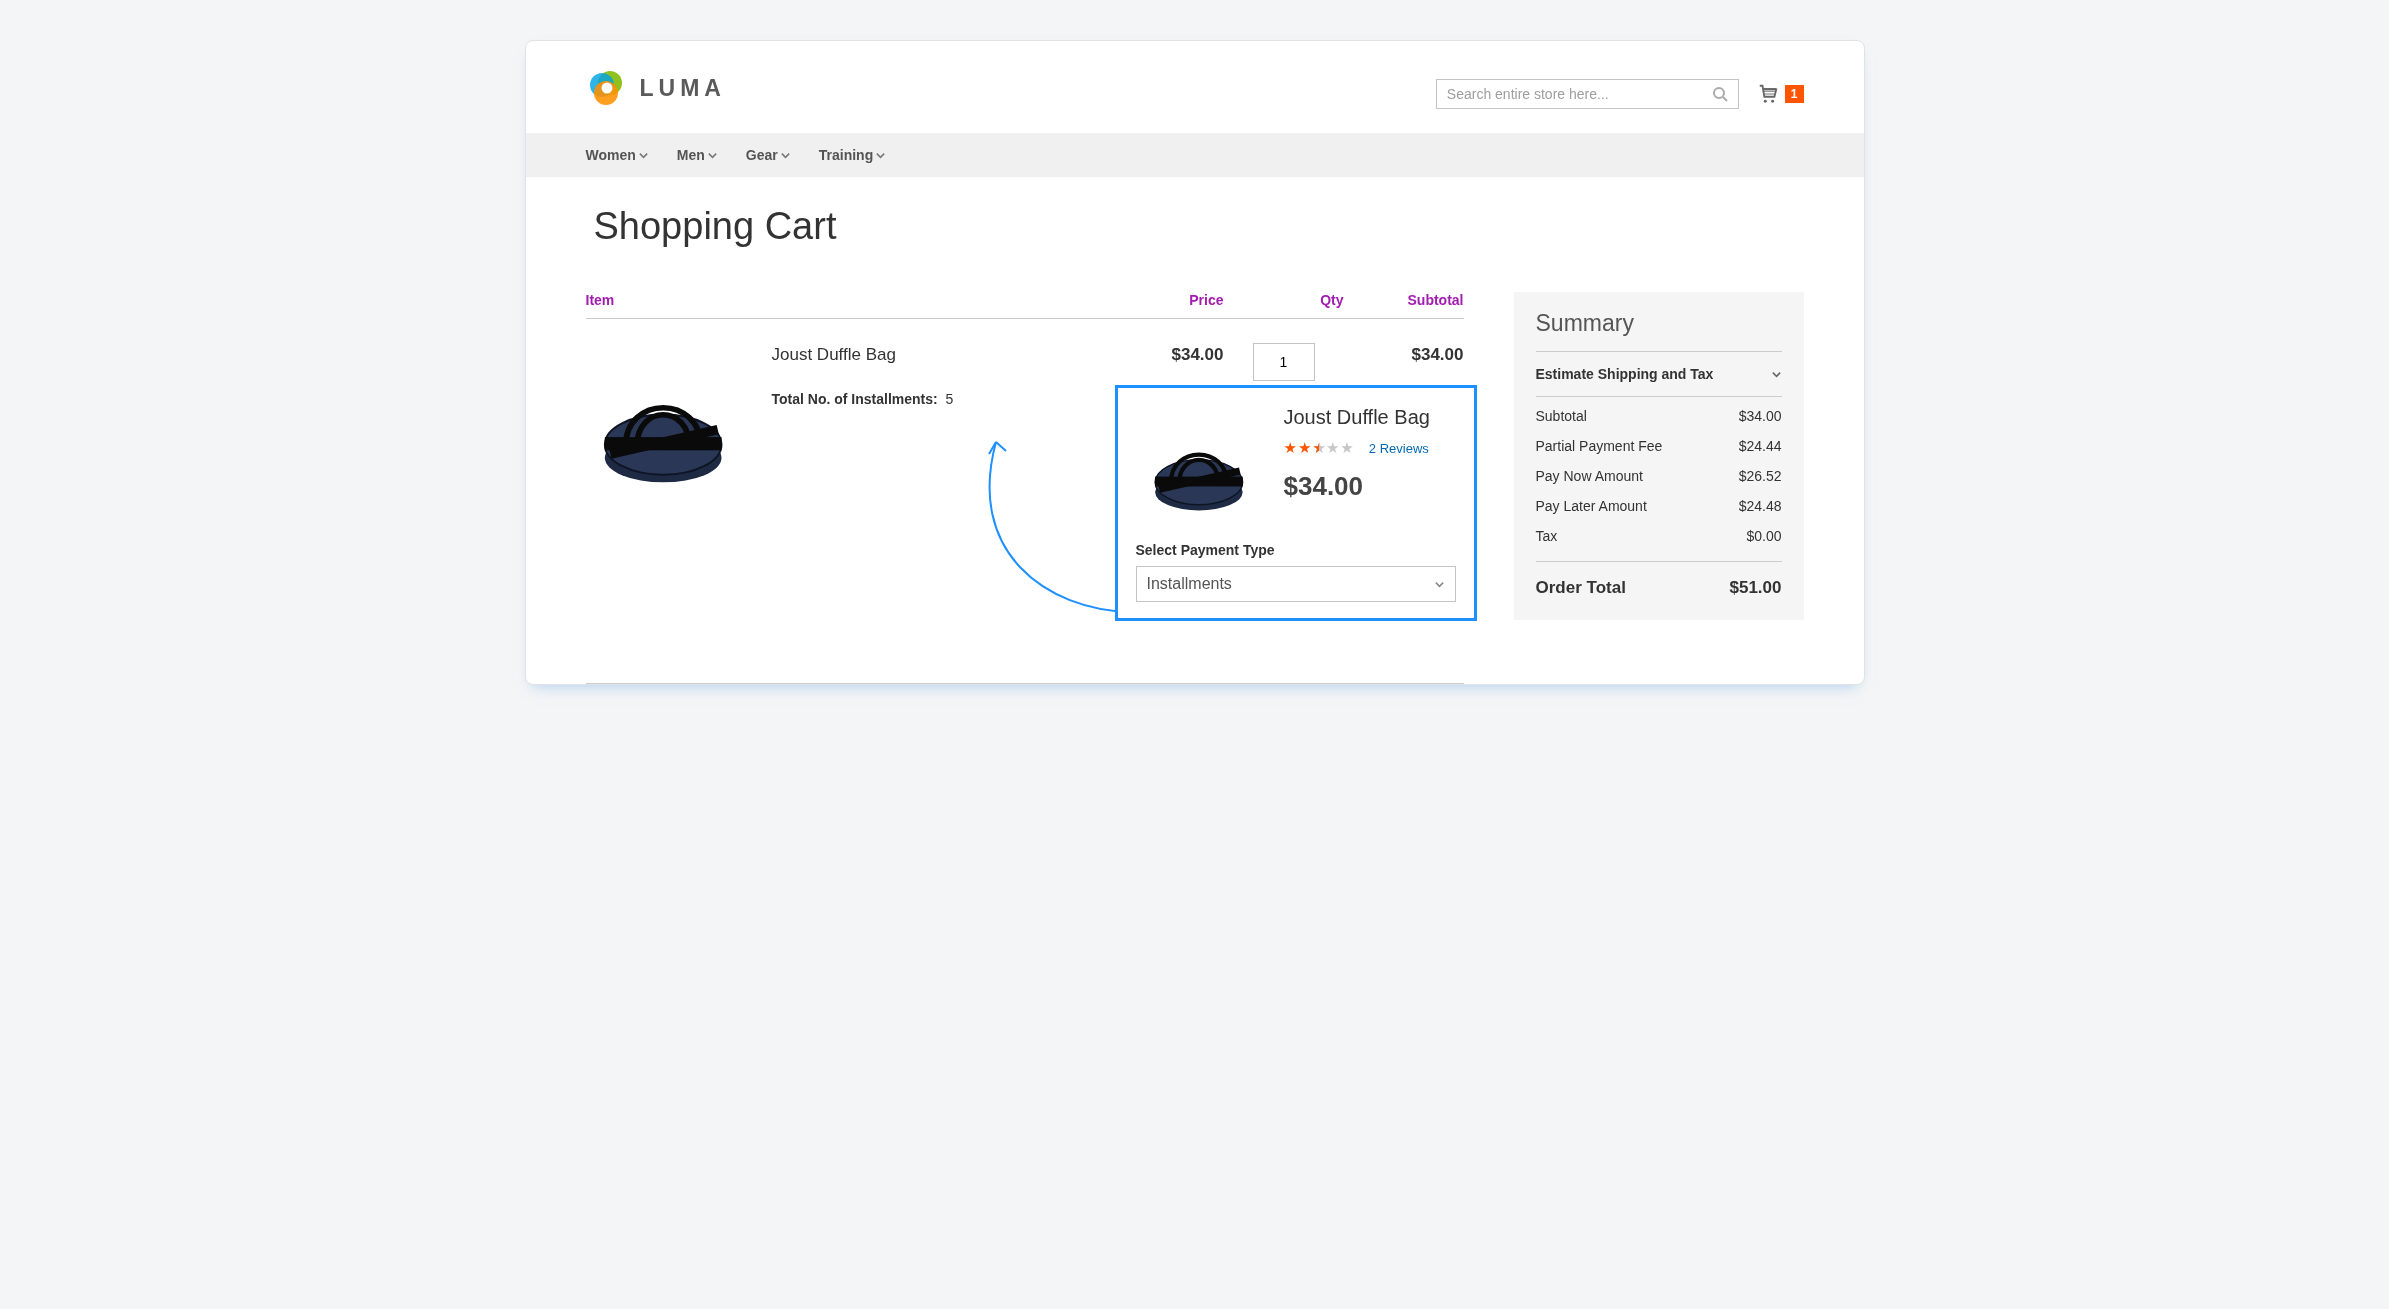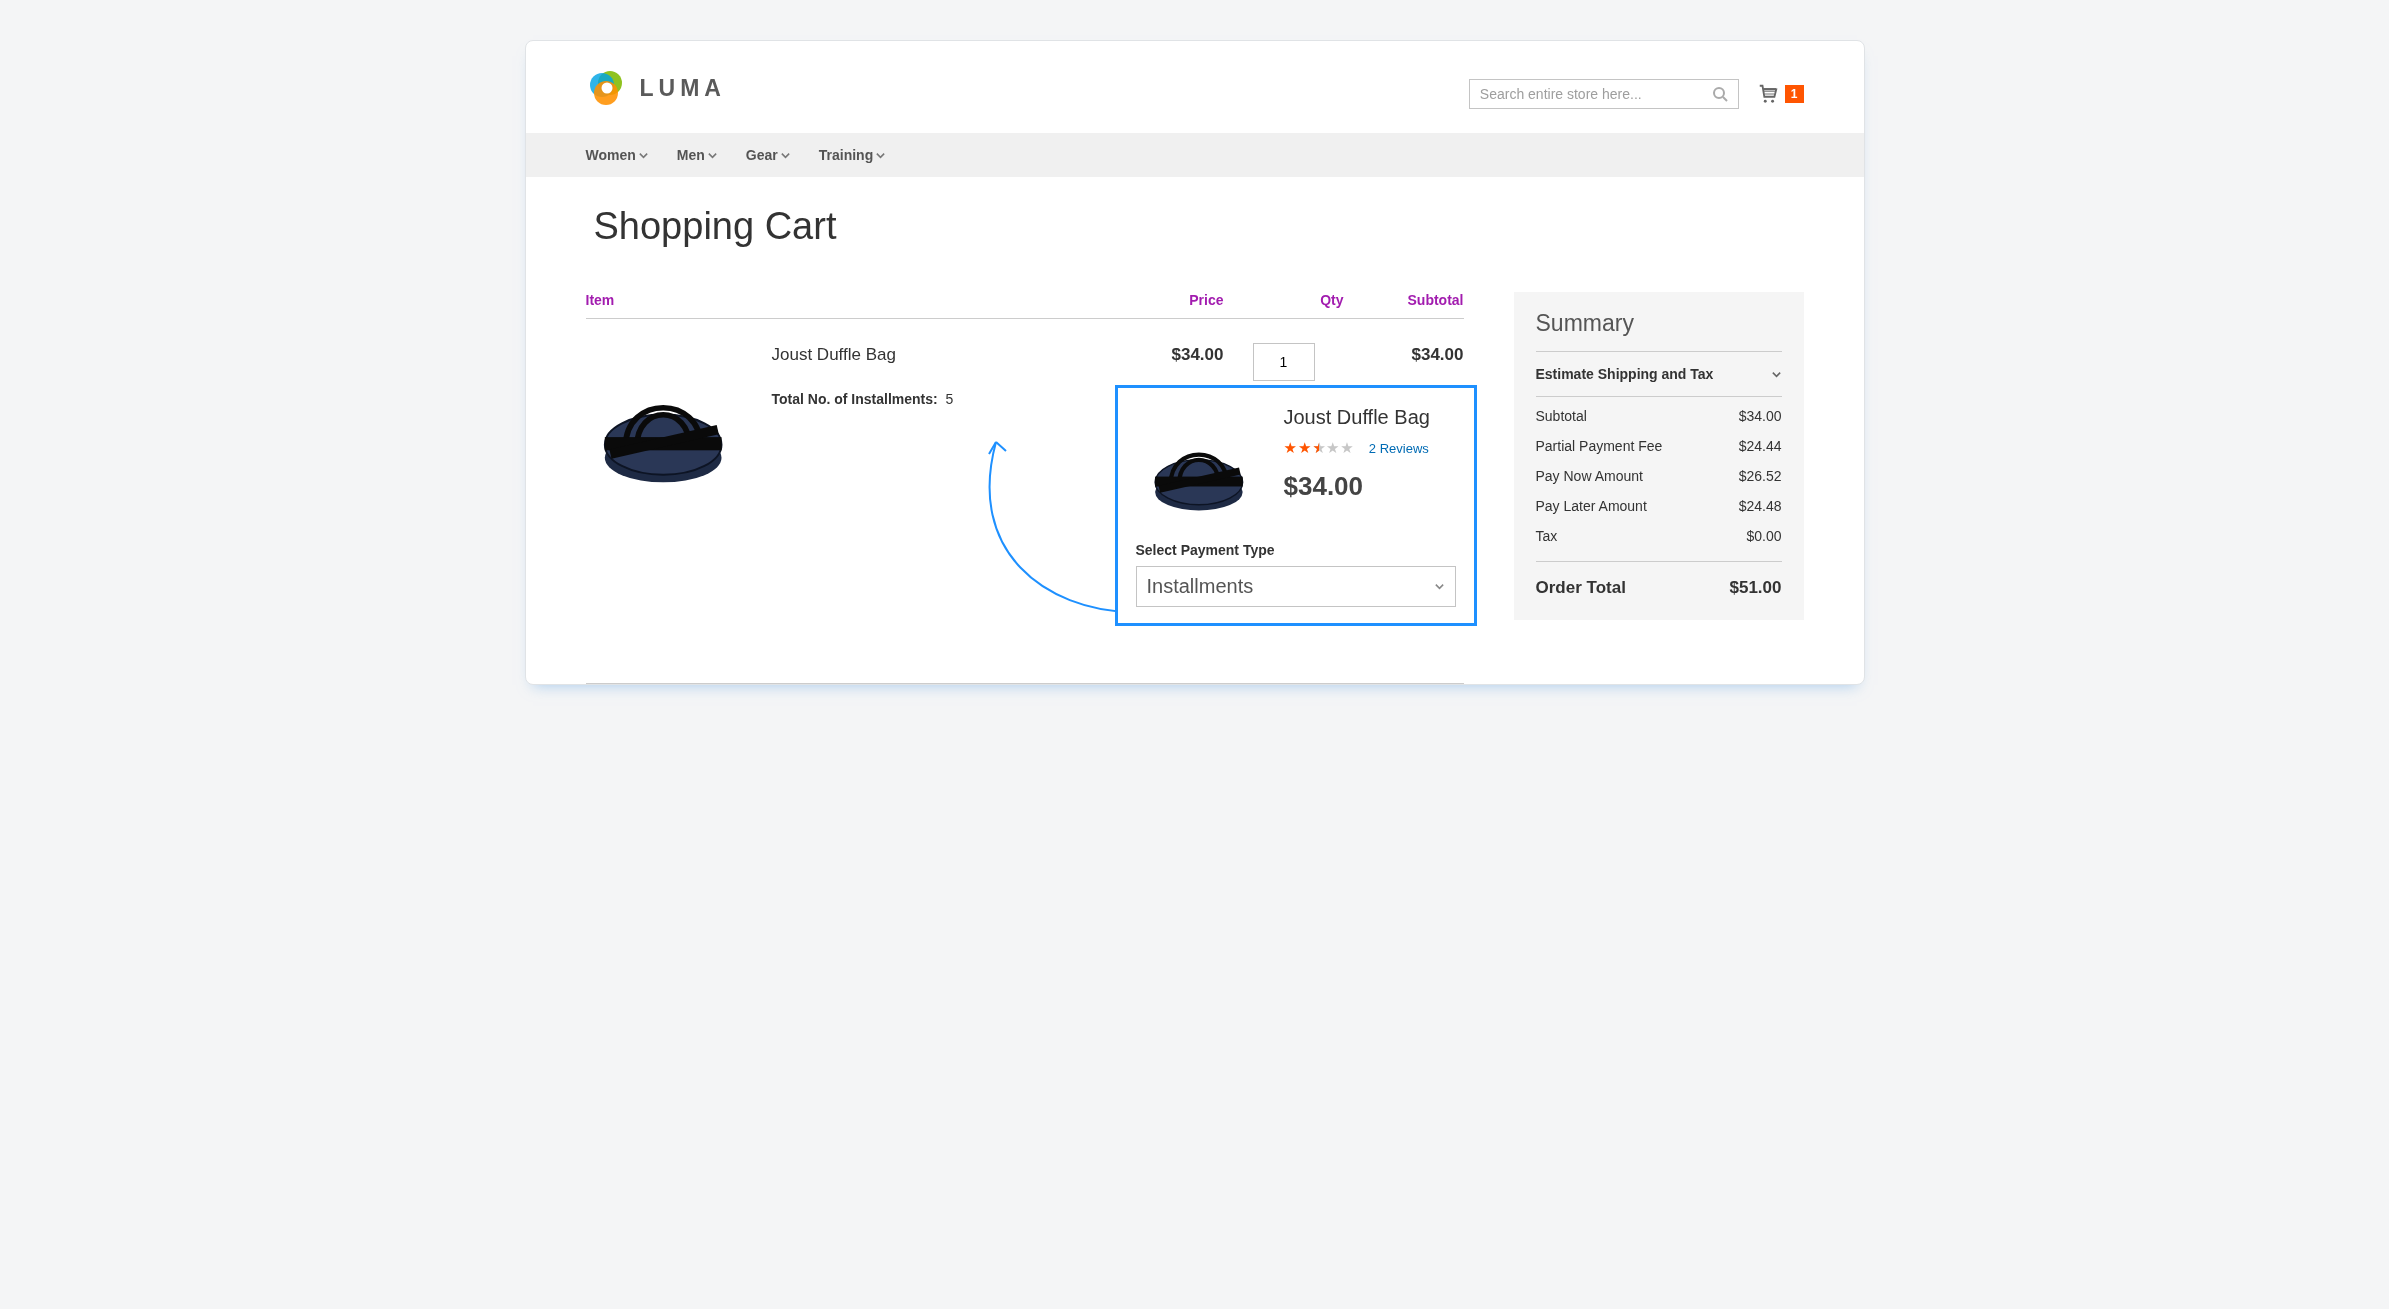--- a/index.html
+++ b/index.html
@@ -34,21 +34,21 @@
     font-size: 23px;
     font-weight: 700;
     letter-spacing: 5px;
     color: #5a5a5a;
   }
   .header-right { display: flex; align-items: center; gap: 18px; }
   .search-box {
     display: flex; align-items: center;
     border: 1px solid #c4c4c4;
     padding: 6px 10px;
-    width: 270px;
+    width: 303px;
     color: #aaa;
     background: #fff;
   }
   .search-box input {
     border: none; outline: none; flex: 1; font-size: 14px; color:#666;
   }
   .search-box input::placeholder { color:#9e9e9e; }
   .cart-ctrl { display:flex; align-items:center; gap:6px; }
   .cart-badge {
     background: #ff5501; color: #fff;
@@ -139,21 +139,21 @@
   .pop-title { font-size:20px; color:#333; margin-bottom:10px; font-weight:400;}
   .rating-row { display:flex; align-items:center; gap:14px; margin-bottom:14px;}
   .stars { color:#ff5501; font-size:15px; letter-spacing:1px;}
   .stars .off { color:#c7c7c7; }
   .reviews-link { color:#006bb4; font-size:13px; }
   .pop-price { font-size:26px; font-weight:700; color:#444;}
   .pop-label { font-weight:700; font-size:14px; margin-bottom:8px; color:#333;}
   .pop-select {
     border:1px solid #c4c4c4; padding:8px 10px;
     display:flex; justify-content:space-between; align-items:center;
-    font-size:20px; color:#555; cursor:pointer; background:#fff;
+    font-size:16px; color:#555; cursor:pointer; background:#fff;
   }
 
   
   .arrow-svg { position:absolute; pointer-events:none; }
 
   
   .bag-lg { width:160px; height:160px; }
   .bag-sm { width:130px; height:120px; }
 
   

